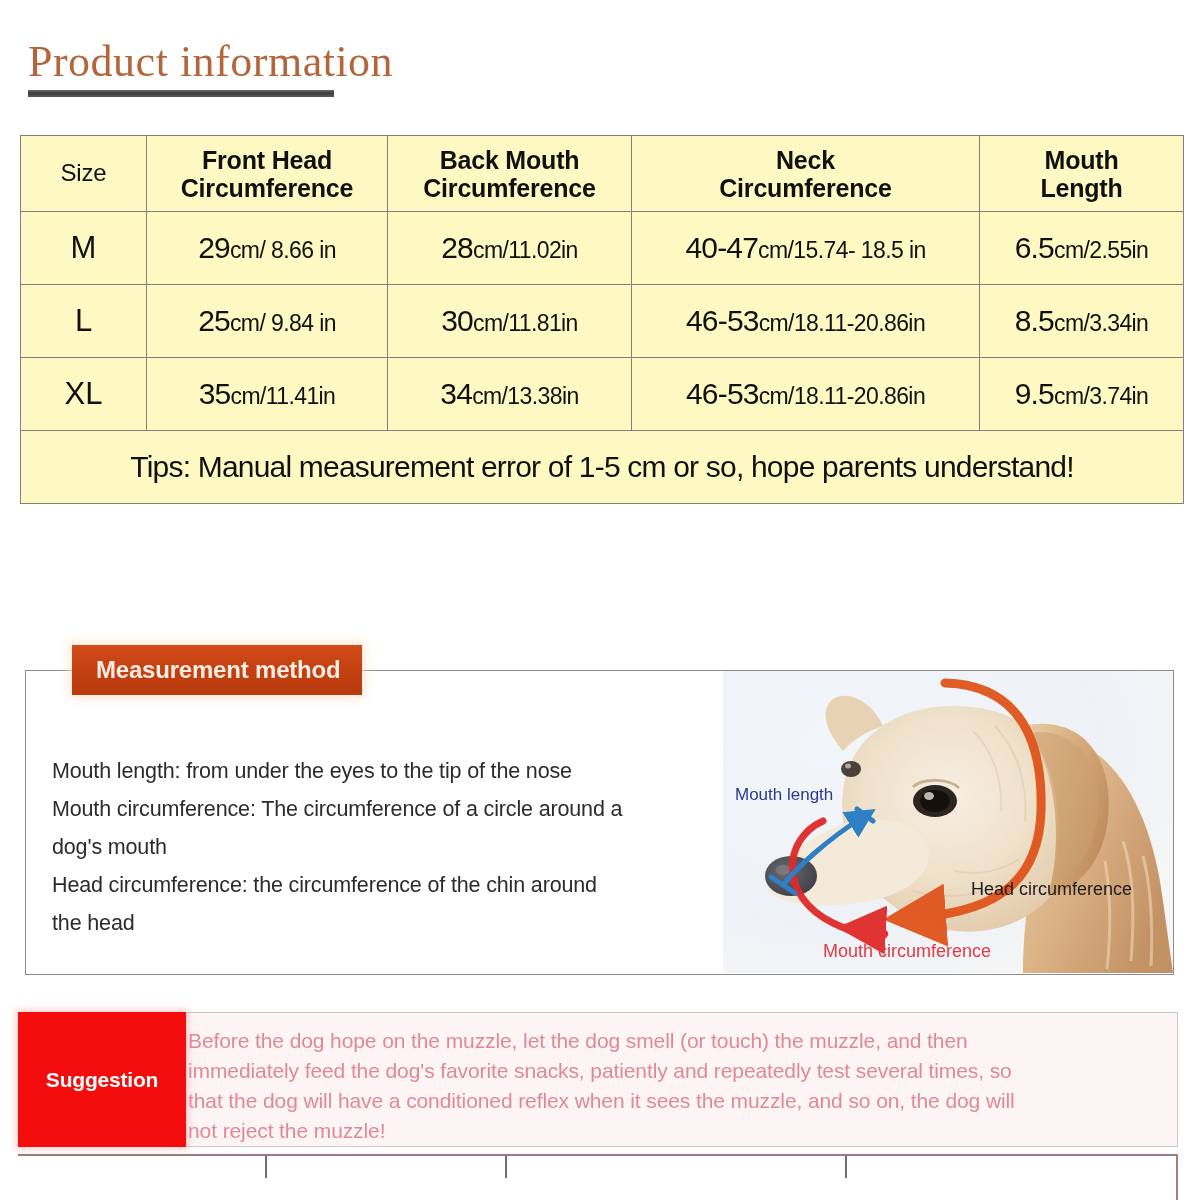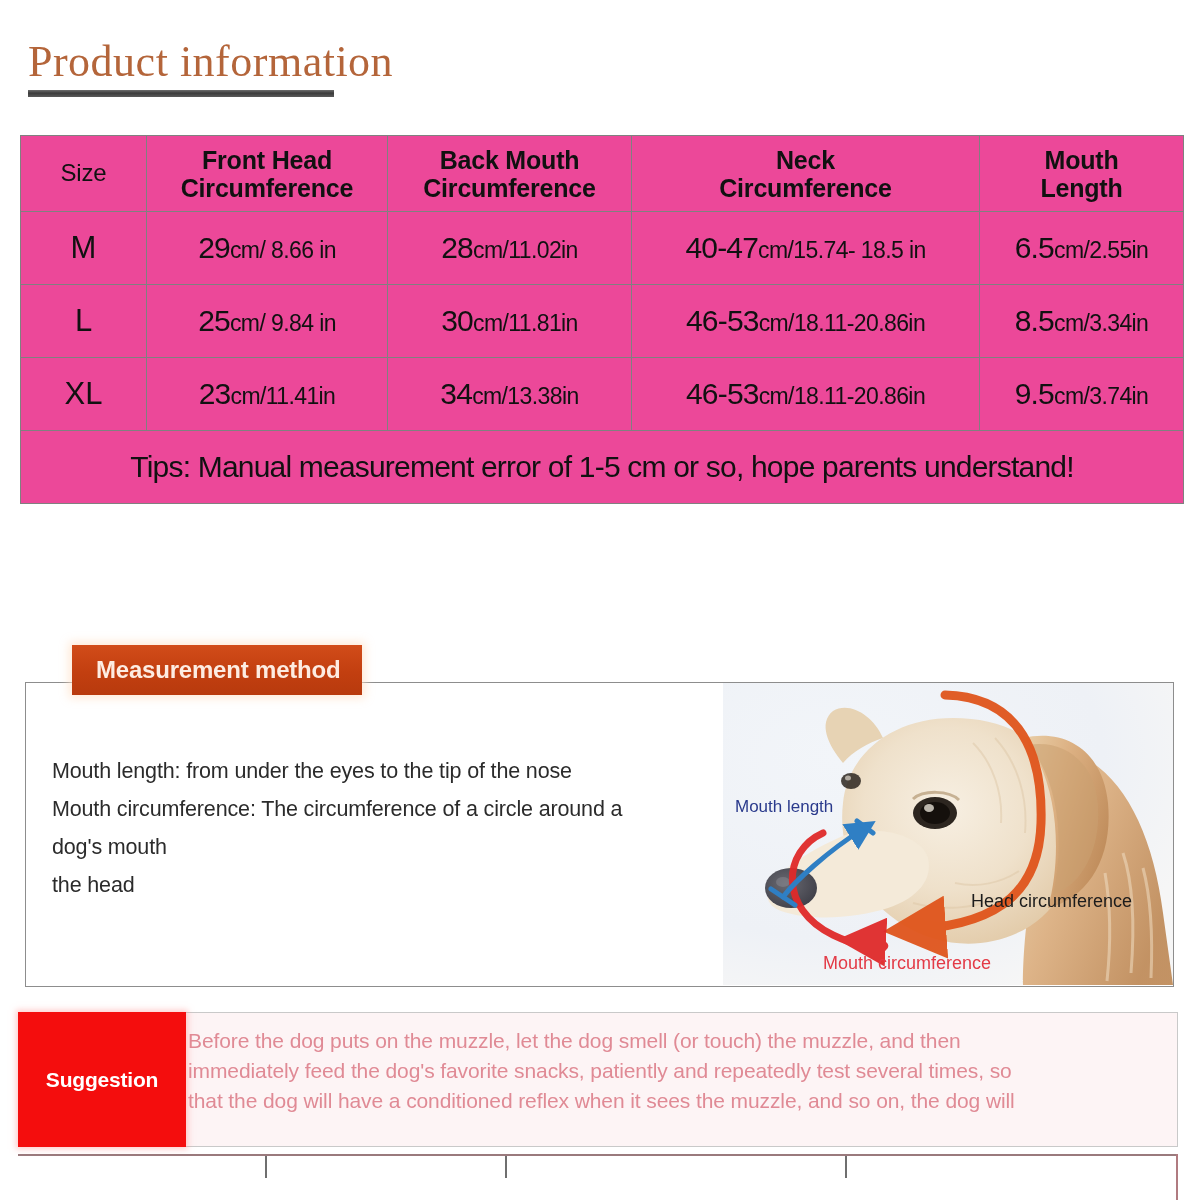--- a/index.html
+++ b/index.html
@@ -28,21 +28,21 @@
     height:7px; width:306px;
     background:linear-gradient(180deg,#6d6d6d 0%,#3b3b3b 45%,#5a5a5a 100%);
   }
 
   
   #size-table{
     position:absolute; left:20px; top:135px;
     width:1158px;
     border-collapse:collapse;
     table-layout:fixed;
-    background:#ec4899;
+    background:#fef9c3;
   }
   #size-table td, #size-table th{
     border:1.6px solid #808080;
     text-align:center;
     vertical-align:middle;
     color:#111;
     padding:0;
   }
   #size-table thead th{
     height:75px;
@@ -70,21 +70,20 @@
     color:#0d0d0d;
   }
 
   
   #measure-panel{
     position:absolute; left:25px; top:670px;
     width:1149px; height:305px;
     border:1.6px solid #8d8d8d;
     background:#ffffff;
     box-sizing:border-box;
-    margin-top:12px;
   }
   #measure-badge{
     position:absolute; left:72px; top:645px;
     width:290px; height:50px;
     background:linear-gradient(180deg,#d24c19 0%,#c23f10 55%,#b83a0d 100%);
     color:#fdece2;
     font-size:24px;
     font-weight:bold;
     letter-spacing:-0.2px;
     display:flex; align-items:center;
@@ -211,21 +210,21 @@
     </tr>
     <tr>
       <td class="sz">L</td>
       <td><span>25</span><span class="unit">cm/ 9.84 in</span></td>
       <td><span>30</span><span class="unit">cm/11.81in</span></td>
       <td><span>46-53</span><span class="unit">cm/18.11-20.86in</span></td>
       <td><span>8.5</span><span class="unit">cm/3.34in</span></td>
     </tr>
     <tr>
       <td class="sz">XL</td>
-      <td><span>23</span><span class="unit">cm/11.41in</span></td>
+      <td><span>35</span><span class="unit">cm/11.41in</span></td>
       <td><span>34</span><span class="unit">cm/13.38in</span></td>
       <td><span>46-53</span><span class="unit">cm/18.11-20.86in</span></td>
       <td><span>9.5</span><span class="unit">cm/3.74in</span></td>
     </tr>
     <tr>
       <td id="tips-cell" colspan="5">Tips: Manual measurement error of 1-5 cm or so, hope parents understand!</td>
     </tr>
   </tbody>
 </table>
 
@@ -326,29 +325,31 @@
     <div class="anno" id="anno-mouth-circ">Mouth circumference</div>
   </div>
 </div>
 
 <div id="measure-badge">Measurement method</div>
 
 <div id="measure-text">
   <div>Mouth length: from under the eyes to the tip of the nose</div>
   <div>Mouth circumference: The circumference of a circle around a</div>
   <div>dog's mouth</div>
+  <div>Head circumference: the circumference of the chin around</div>
   <div>the head</div>
 </div>
 
 <div id="suggestion-box"></div>
 <div id="suggestion-label">Suggestion</div>
 <div id="suggestion-text">
-  <div>Before the dog puts on the muzzle, let the dog smell (or touch) the muzzle, and then</div>
+  <div>Before the dog hope on the muzzle, let the dog smell (or touch) the muzzle, and then</div>
   <div>immediately feed the dog's favorite snacks, patiently and repeatedly test several times, so</div>
   <div>that the dog will have a conditioned reflex when it sees the muzzle, and so on, the dog will</div>
+  <div>not reject the muzzle!</div>
 </div>
 
 <div id="bottom-partial">
   <div id="bottom-rule"></div>
   <div class="vdiv" style="left:247px"></div>
   <div class="vdiv" style="left:487px"></div>
   <div class="vdiv" style="left:827px"></div>
   <div class="redge"></div>
 </div>
 

